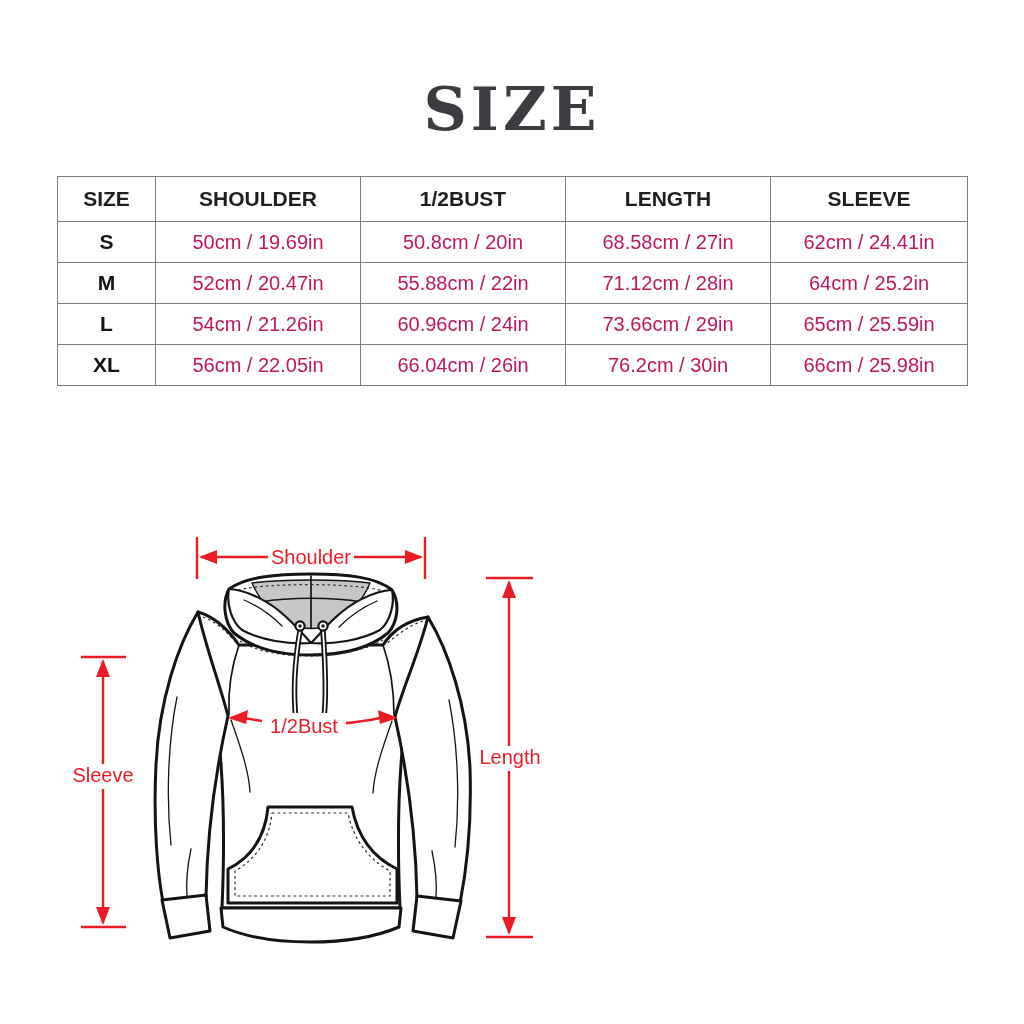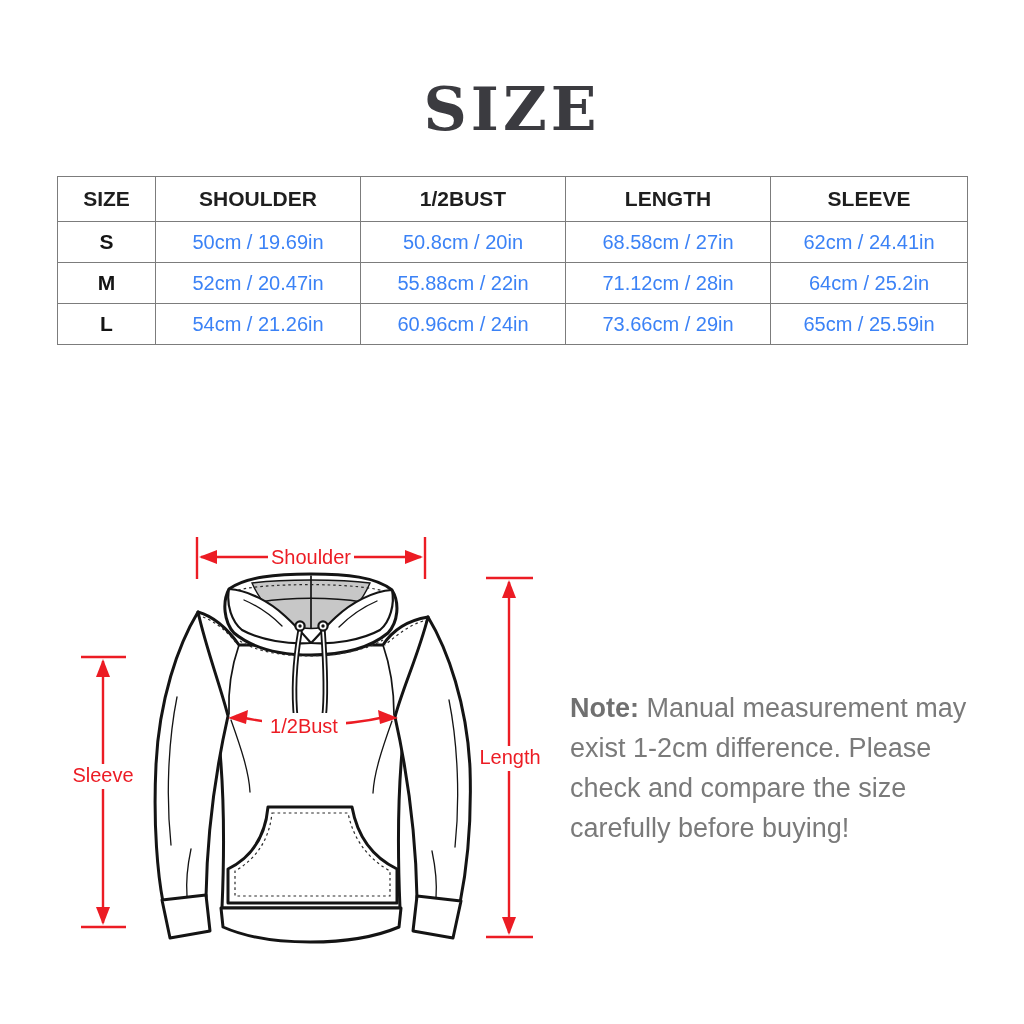--- a/index.html
+++ b/index.html
@@ -42,21 +42,21 @@
   }
   table.size-table th {
     height: 45px;
     font-size: 21px;
     font-weight: bold;
     color: #1e1e1e;
   }
   table.size-table td {
     height: 41px;
     font-size: 20px;
-    color: #3b82f6;
+    color: #be185d;
   }
   table.size-table td.size-col {
     font-weight: bold;
     color: #141414;
     font-size: 21px;
   }
   
   .diagram-svg {
     position: absolute;
     left: 50px;
@@ -126,20 +126,27 @@
       <td>71.12cm / 28in</td>
       <td>64cm / 25.2in</td>
     </tr>
     <tr>
       <td class="size-col">L</td>
       <td>54cm / 21.26in</td>
       <td>60.96cm / 24in</td>
       <td>73.66cm / 29in</td>
       <td>65cm / 25.59in</td>
     </tr>
+    <tr>
+      <td class="size-col">XL</td>
+      <td>56cm / 22.05in</td>
+      <td>66.04cm / 26in</td>
+      <td>76.2cm / 30in</td>
+      <td>66cm / 25.98in</td>
+    </tr>
   </tbody>
     </table>
 
   <svg class="diagram-svg" viewBox="50 525 520 445">
 
     <g>
 
       <path class="outline" d="M198 612 C 212 616, 227 628, 239 645 L 383 645 C 394 628, 410 620, 428 617
            C 420 662, 409 700, 403 741 C 397 800, 398 862, 400 908 L 222 908
            C 224 862, 225 800, 219 741 C 213 700, 203 658, 198 612 Z"></path>
@@ -229,20 +236,14 @@
 
     <g>
       <path class="redline" d="M236 716 Q 311 734, 390 716"></path>
       <polygon class="redfill" points="228,718 248,710 246,724"></polygon>
       <polygon class="redfill" points="398,718 378,710 380,724"></polygon>
       <rect class="labelbg" x="262" y="713" width="84" height="26"></rect>
       <text class="redtext" x="304" y="733">1/2Bust</text>
     </g>
   </svg>
 
-  <div class="note-block">
-    <div><span class="note-label">Note:</span> <span>Manual measurement may</span></div>
-    <div>exist 1-2cm difference. Please</div>
-    <div>check and compare the size</div>
-    <div>carefully before buying!</div>
-  </div>
 
 </div>
 
 </body></html>

